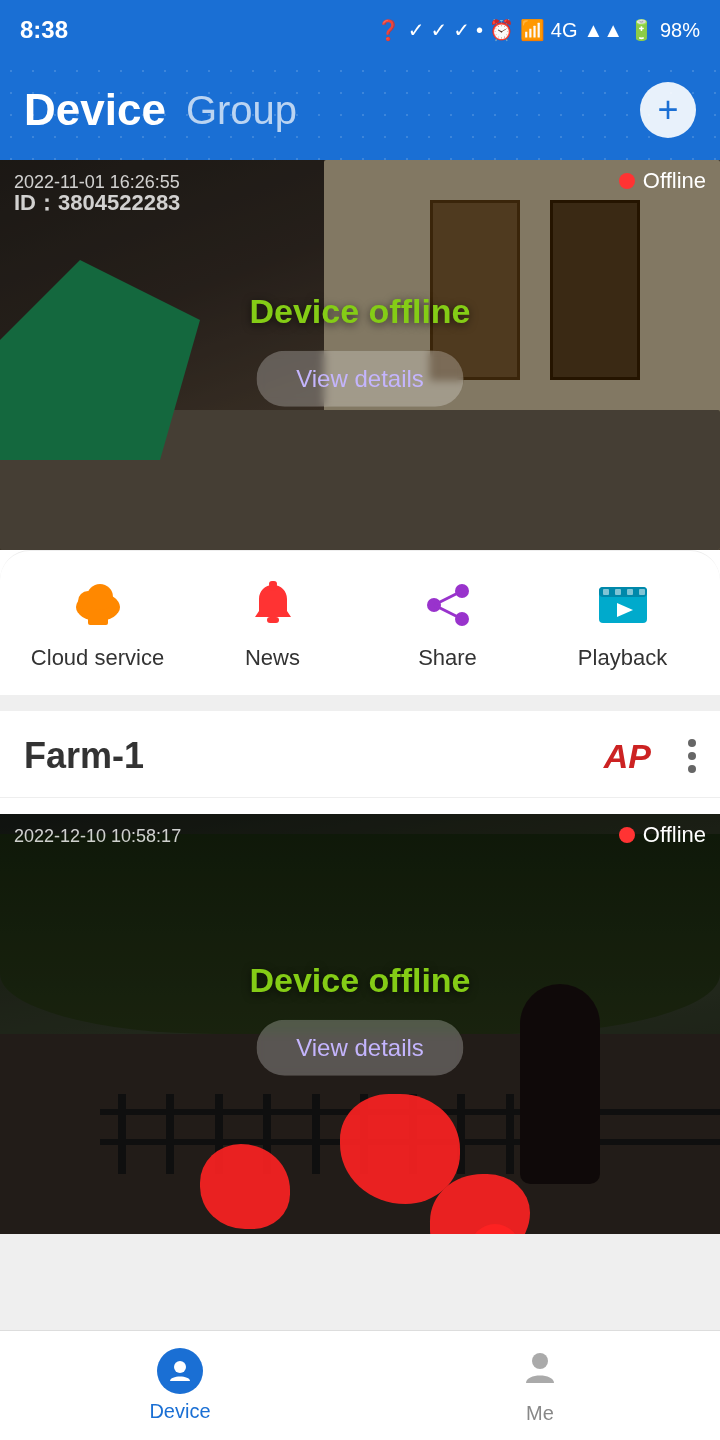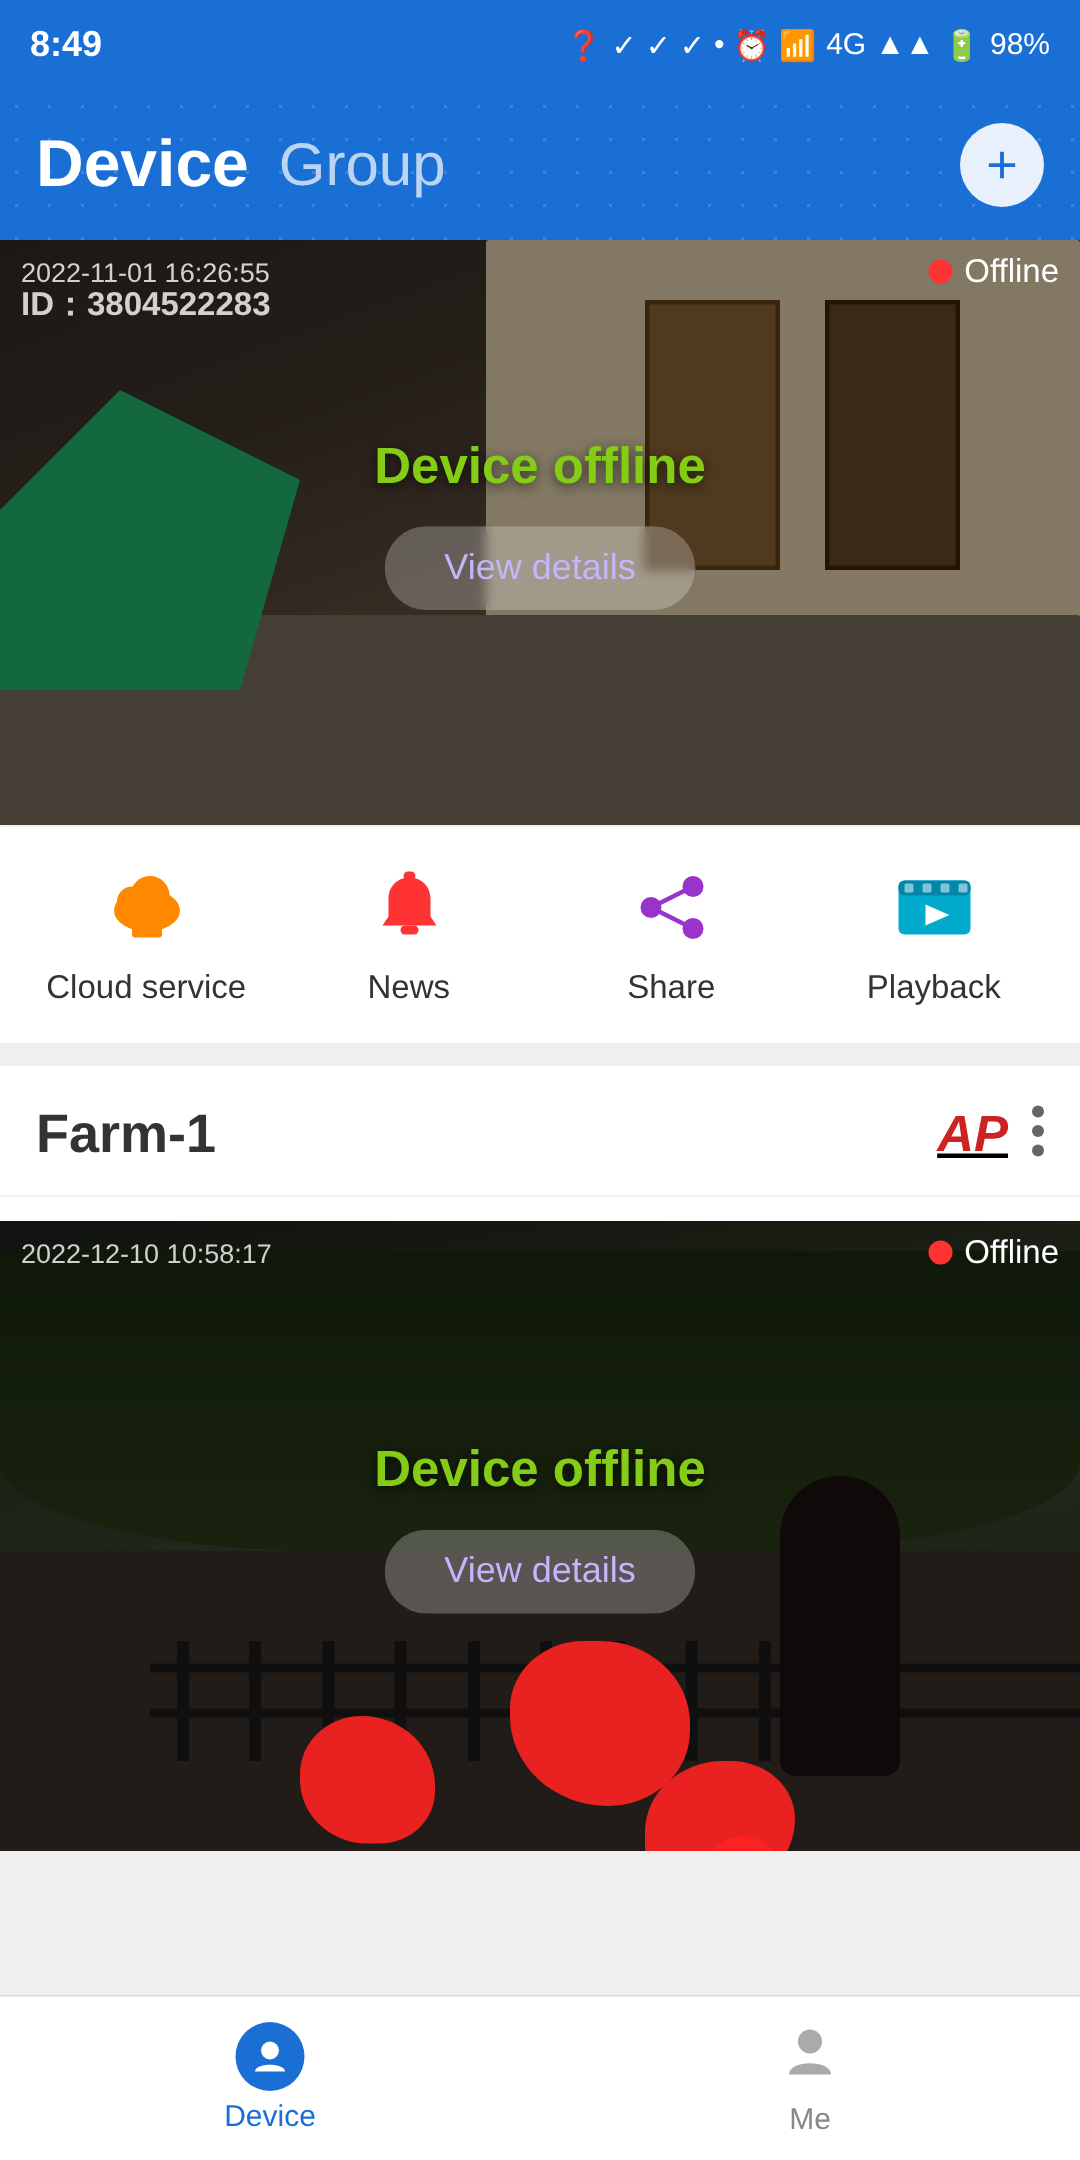--- a/index.html
+++ b/index.html
@@ -210,20 +210,21 @@
     }
 
     
     .quick-actions {
       display: flex;
       justify-content: space-around;
       align-items: center;
       padding: 24px 10px;
       background: white;
       border-top: 1px solid #eee;
+      border-radius: 30px;
     }
     .action-item {
       display: flex;
       flex-direction: column;
       align-items: center;
       gap: 10px;
       cursor: pointer;
       min-width: 140px;
     }
     .action-icon {
@@ -248,22 +249,22 @@
       border-bottom: 1px solid #eee;
       margin-bottom: 16px;
     }
     .farm-title {
       font-size: 36px;
       font-weight: 700;
       color: #333;
     }
     .farm-right {
       display: flex;
-      gap: 16px;
-      text-decoration: underline;
+      align-items: center;
+      gap: 37px;
     }
     .ap-badge {
       color: #cc2222;
       font-size: 34px;
       font-weight: 700;
       font-style: italic;
     }
     .more-dots {
       display: flex;
       flex-direction: column;
@@ -356,21 +357,21 @@
       opacity: 0.15;
       background-image: radial-gradient(circle, white 1px, transparent 1px);
       background-size: 22px 22px;
       pointer-events: none;
     }
   </style>
 </head>
 <body>
 
 <div class="status-bar">
-  <span class="status-left">8:49</span>
+  <span class="status-left">8:38</span>
   <div class="status-right">
     <span>❓</span>
     <span>✓</span>
     <span>✓</span>
     <span>✓</span>
     <span>•</span>
     <span>⏰</span>
     <span>📶</span>
     <span>4G</span>
     <span>▲▲</span>

